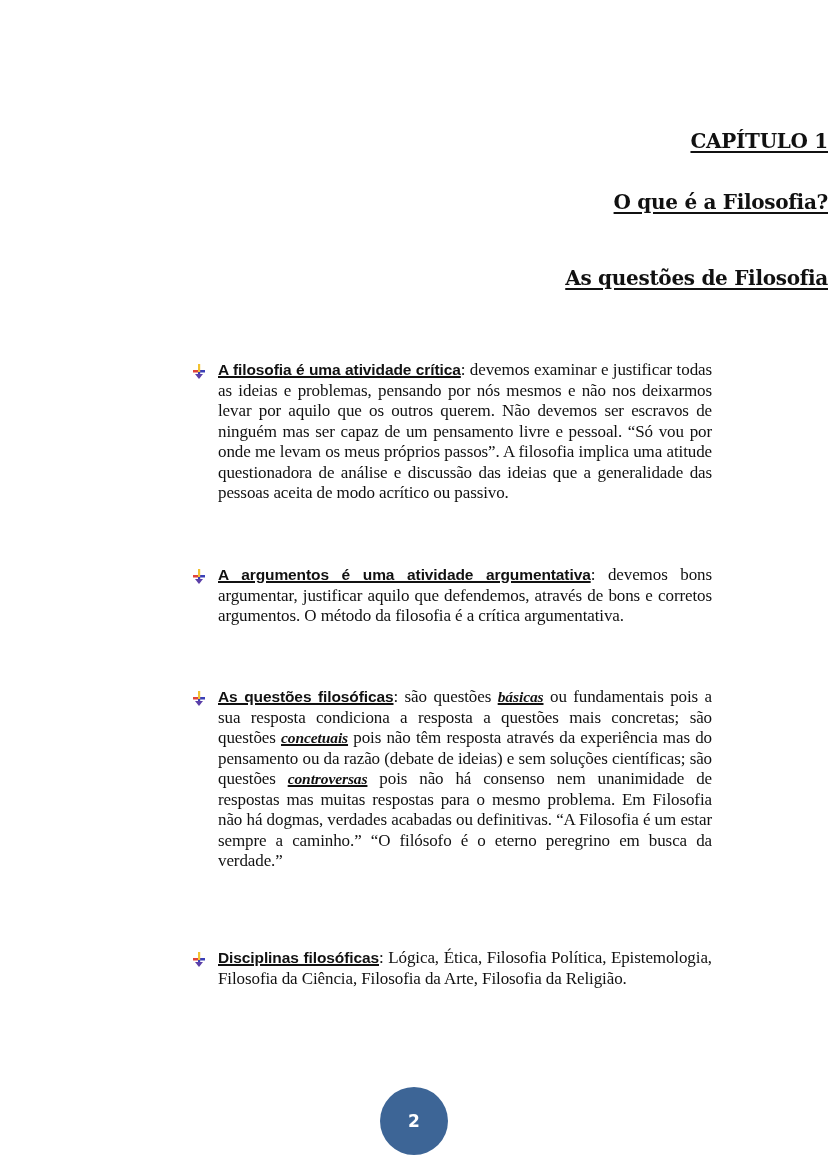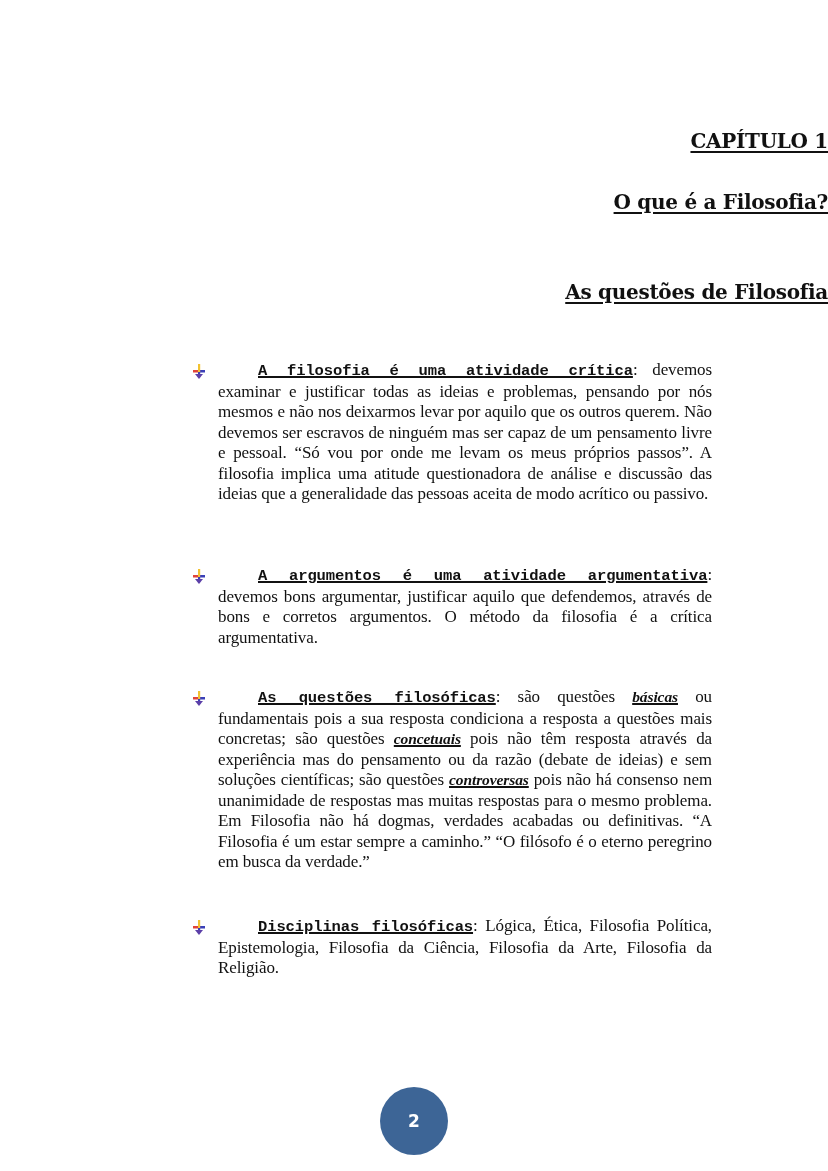--- a/index.html
+++ b/index.html
@@ -9,45 +9,45 @@
       color: #111111;
     }
     .heading {
       position: absolute; left: 0; width: 828px; text-align: right;
       font-family: "DejaVu Serif", serif; font-weight: bold;
       font-size: 20px; letter-spacing: -0.3px;
     }
     .heading span { text-decoration: underline; text-decoration-thickness: 2px; text-underline-offset: 3px; }
     .h1 { top: 129px; }
     .h2 { top: 190px; }
-    .h3 { top: 280px; }
+    .h3 { top: 266px; }
     .bullet {
       position: absolute; left: 192px; width: 520px;
     }
     .bullet .icon {
       position: absolute; left: 0; top: 3px; width: 14px; height: 16px;
     }
     .bullet p {
       margin: 0; margin-left: 26px;
       font-family: "Liberation Serif", serif;
       font-size: 17px; line-height: 20.5px; text-align: justify;
       letter-spacing: -0.1px;
     }
     .lead {
-      font-family: Liberation Mono, monospace; font-weight: bold; font-size: 15.5px;
-      text-decoration: underline; text-decoration-thickness: 1.5px; margin-left: 40px;
+      font-family: Liberation Sans, sans-serif; font-weight: bold; font-size: 15.5px;
+      text-decoration: underline; text-decoration-thickness: 1.5px;
     }
     .em {
       font-family: Liberation Serif, serif; font-weight: bold; font-style: italic; font-size: 15.5px;
       text-decoration: underline; text-decoration-thickness: 1.5px;
     }
     .b1 { top: 360px; }
     .b2 { top: 565px; }
     .b3 { top: 687px; }
-    .b4 { top: 916px; }
+    .b4 { top: 948px; }
     .page-num {
       position: absolute; left: 380px; top: 1087px; width: 68px; height: 68px;
       border-radius: 50%; background: #3d6596; color: #ffffff;
       display: flex; align-items: center; justify-content: center;
       font-family: "DejaVu Sans", sans-serif; font-weight: bold; font-size: 17px;
     }
   </style>
 </head>
 <body>
 

